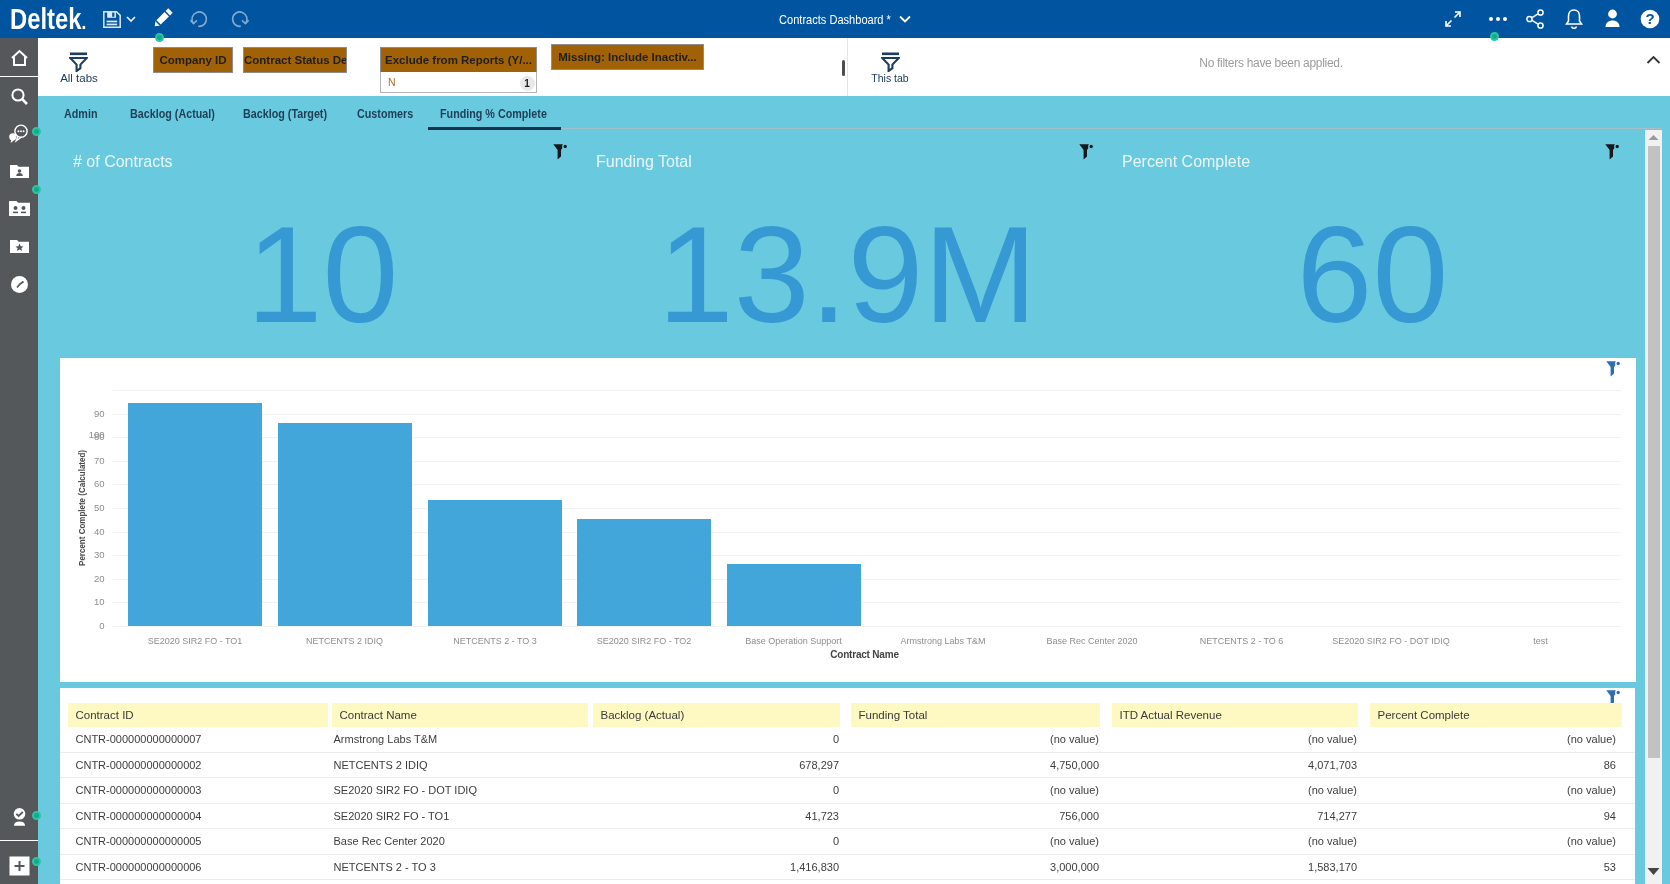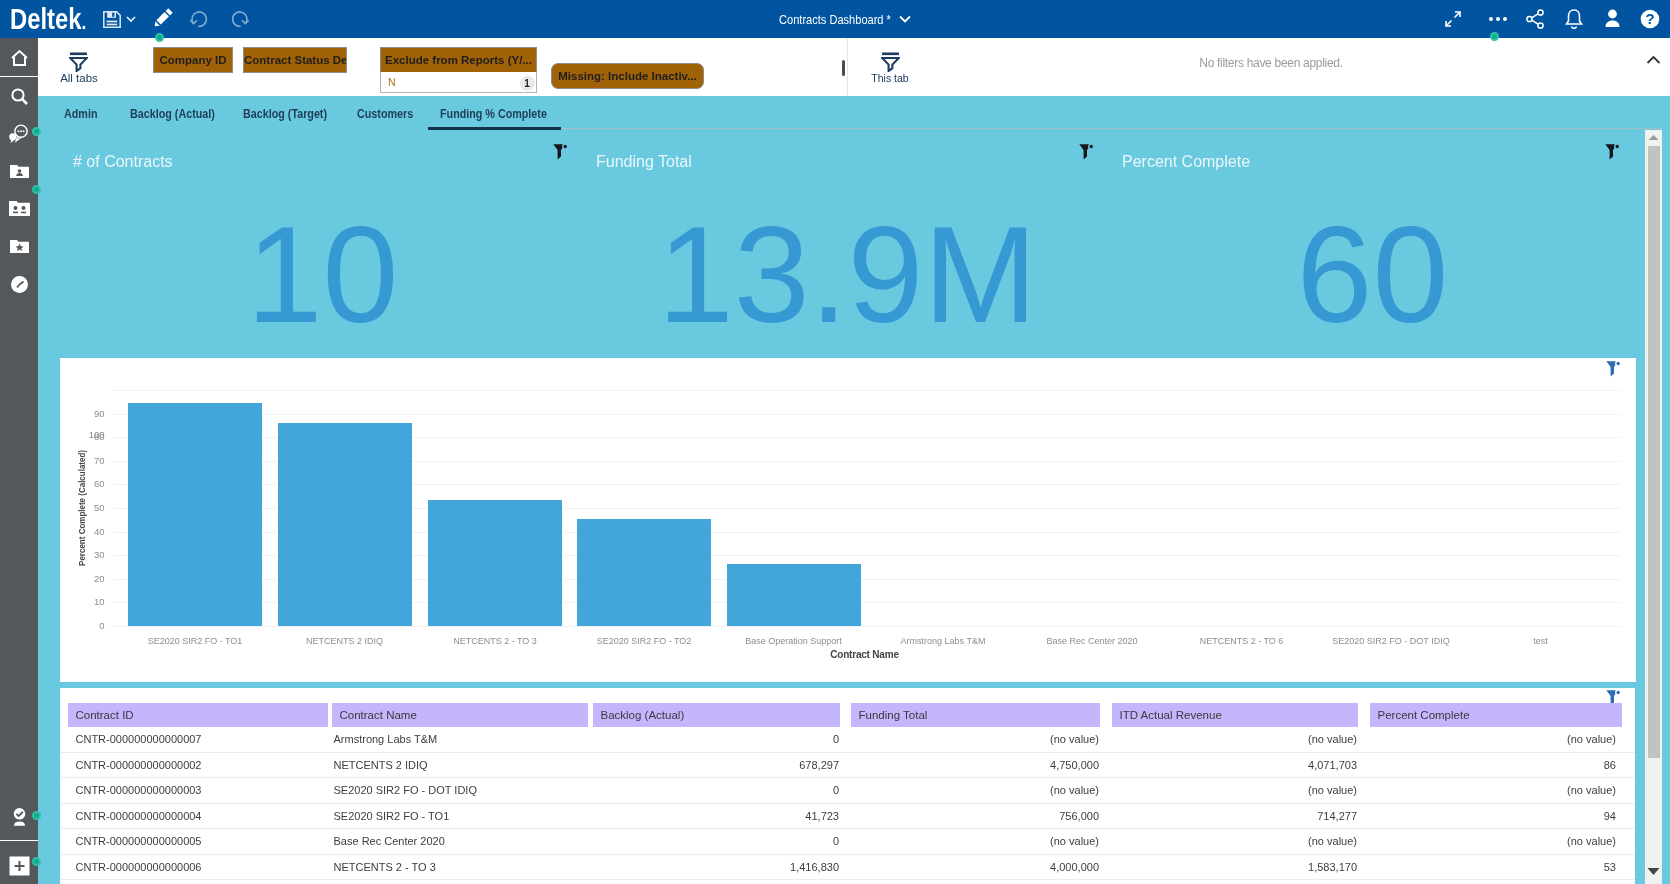--- a/index.html
+++ b/index.html
@@ -144,21 +144,21 @@
 
 <svg class="abs" style="left:69px; top:52px;" width="19" height="20" viewBox="0 0 19 20">
   <rect x="1" y="0.5" width="17" height="2.6" fill="#1c3c60"></rect>
   <path d="M1.2 6 H17.8 L11.4 12.6 V16.2 L7.6 19 V12.6 Z" fill="none" stroke="#1c3c60" stroke-width="2.1"></path>
 </svg>
 <div class="abs" style="left:48px; top:72px; width:62px; text-align:center; font-size:11.5px; color:#1c3c60;">All tabs</div>
 
 <div class="abs chip" style="left:153px; top:47px; width:80px;">Company ID</div>
 <div class="abs chip" style="left:243px; top:47px; width:104px;">Contract Status Desc</div>
 <div class="abs chip" style="left:380px; top:47px; width:157px;">Exclude from Reports (Y/...</div>
-<div class="abs chip" style="left:551px; top:63px; width:153px;border-radius:7px;">Missing: Include Inactiv...</div>
+<div class="abs chip" style="left:551px; top:44px; width:153px;">Missing: Include Inactiv...</div>
 <style>
   .chip { height:26px; border:1px solid #8d8d8d; background:#a16207; color:#1f1f1f; font-size:11.5px; font-weight:bold; text-align:center; line-height:24px; white-space:nowrap; overflow:hidden; }
 </style>
 
 <div class="abs" style="left:380px; top:72px; width:157px; height:20.5px; border:1px solid #b5b5b5; border-top:none; background:#fff;"></div>
 <div class="abs" style="left:388px; top:76px; font-size:10.5px; color:#b36b24;">N</div>
 <div class="abs" style="left:519.5px; top:75.5px; width:15px; height:15px; border-radius:50%; background:#e8e8e8; color:#222; font-size:10px; font-weight:bold; text-align:center; line-height:15px;">1</div>
 
 <div class="abs" style="left:847px; top:38px; width:1px; height:58px; background:#e4e4e4;"></div>
 <div class="abs" style="left:842px; top:60px; width:3px; height:16px; background:#4d4d4d; border-radius:2px;"></div>
@@ -325,27 +325,27 @@
       <span class="c2">Base Rec Center 2020</span>
       <span class="c3">0</span>
       <span class="c4">(no value)</span>
       <span class="c5">(no value)</span>
       <span class="c6">(no value)</span>
   </div>
   <div class="trow" style="top:166.5px;">
     <span class="c1">CNTR-000000000000006</span>
       <span class="c2">NETCENTS 2 - TO 3</span>
       <span class="c3">1,416,830</span>
-      <span class="c4">4,000,000</span>
+      <span class="c4">3,000,000</span>
       <span class="c5">1,583,170</span>
       <span class="c6">53</span>
   </div>
 </div>
 <style>
-  .hcell { position:absolute; top:15px; height:24px; background:#c4b5fd; font-size:11.5px; color:#3a3a3a; line-height:24px; padding-left:7.5px; }
+  .hcell { position:absolute; top:15px; height:24px; background:#fef9c3; font-size:11.5px; color:#3a3a3a; line-height:24px; padding-left:7.5px; }
   .trow { position:absolute; left:0; width:1575px; height:25.5px; border-bottom:1px solid #ececec; font-size:11px; color:#3d3d3d; }
   .trow span { position:absolute; top:6px; }
   .c1 { left:15.5px; }
   .c2 { left:273.5px; }
   .c3 { left:533px; width:246px; text-align:right; }
   .c4 { left:791px; width:248px; text-align:right; }
   .c5 { left:1052px; width:245px; text-align:right; }
   .c6 { left:1310px; width:246px; text-align:right; }
 </style>
 

